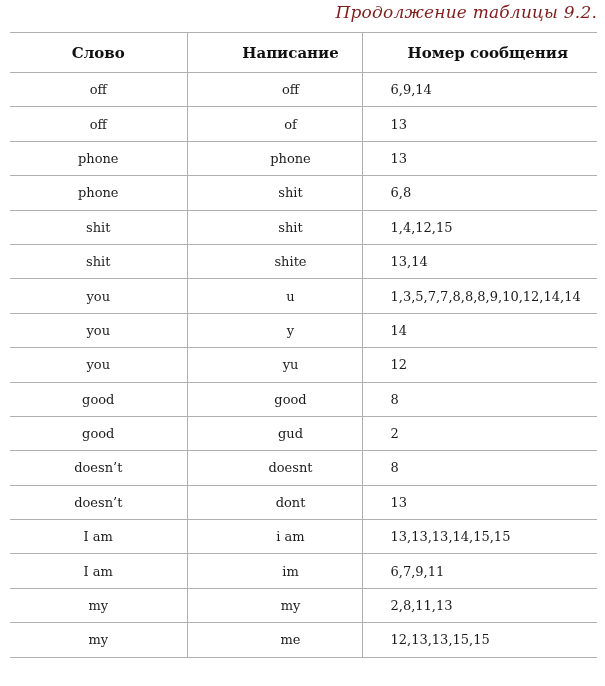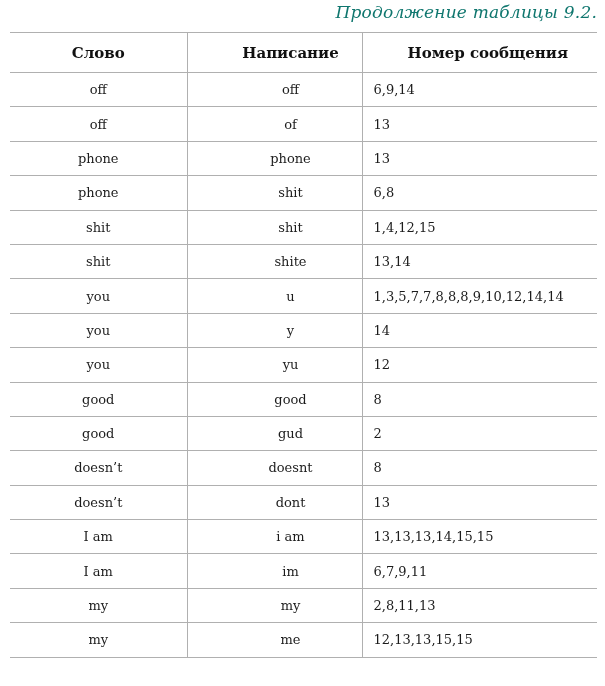--- a/index.html
+++ b/index.html
@@ -20,21 +20,21 @@
   .page{
     position:relative;
     width:605px; height:686px;
   }
   .caption{
     position:absolute;
     top:2px; right:8px;
     font-style:italic;
     font-size:17px;
     letter-spacing:0.2px;
-    color:#0f766e;
+    color:#7f1d1d;
     white-space:nowrap;
   }
   table.words{
     position:absolute;
     left:10px; top:32px;
     width:587px;
     border-collapse:collapse;
     table-layout:fixed;
   }
   th,td{
@@ -49,21 +49,21 @@
   col.c2{width:175px;}
   col.c3{width:235px;}
   .cell-word, .cell-spelling{ text-align:center; }
   .cell-spelling{
     border-left:1.5px solid var(--grid);
     border-right:1.5px solid var(--grid);
     padding-left:32px;
   }
   .cell-messages{
     text-align:left;
-    padding-left:11px;
+    padding-left:28px;
   }
   thead tr{ height:40px; }
   thead th{
     font-weight:bold;
     font-size:15px;
     color:#111111;
   }
   tbody tr{ height:34.4px; }
   tbody td{
     font-size:13px;

